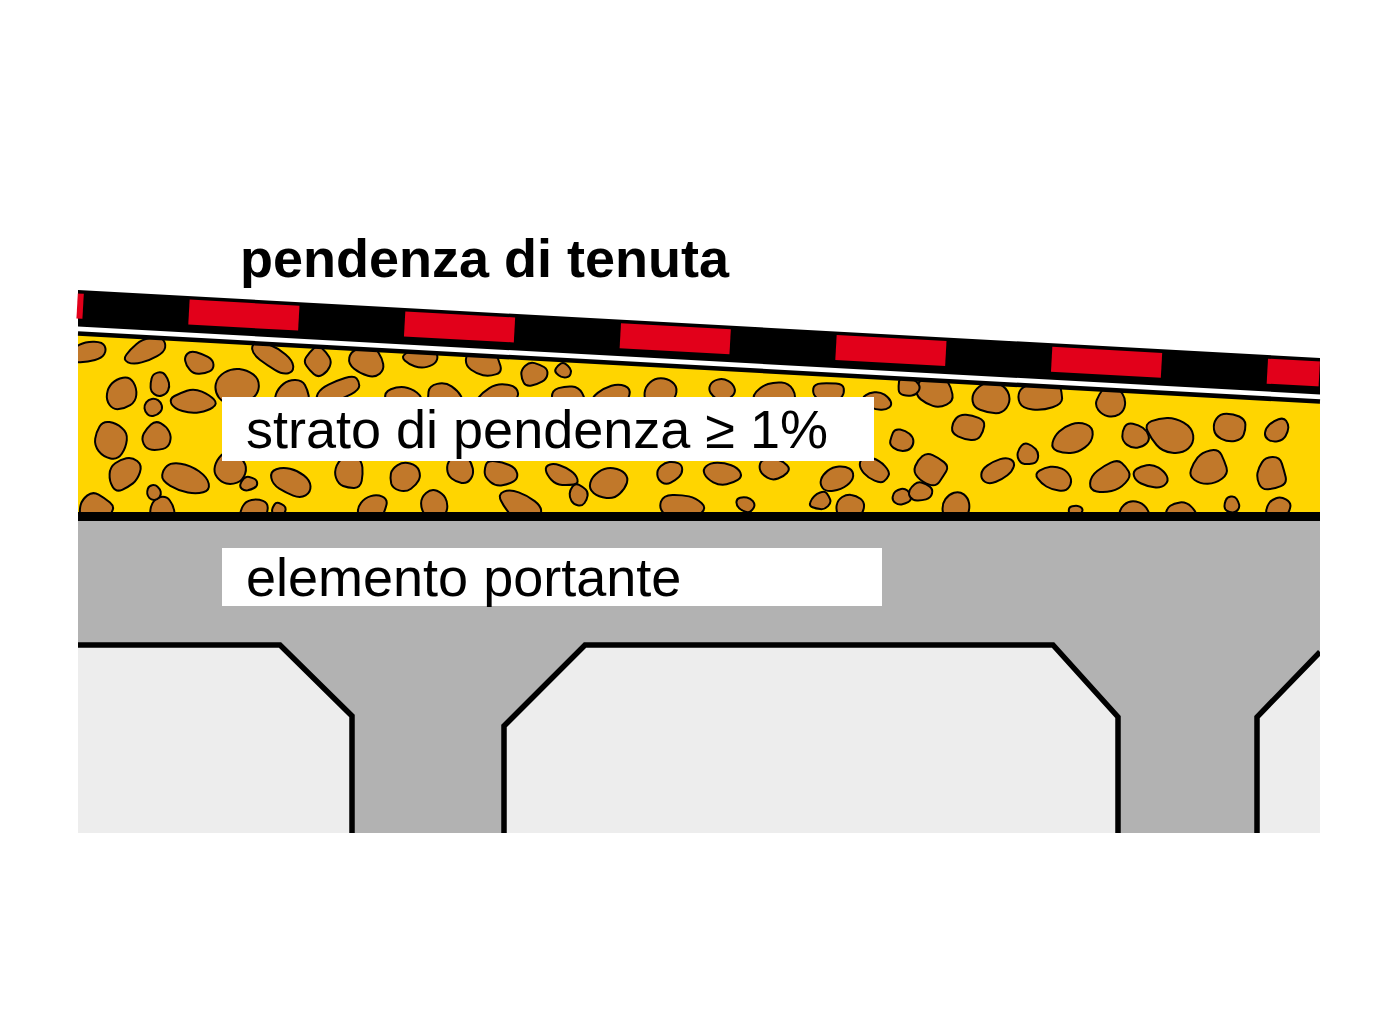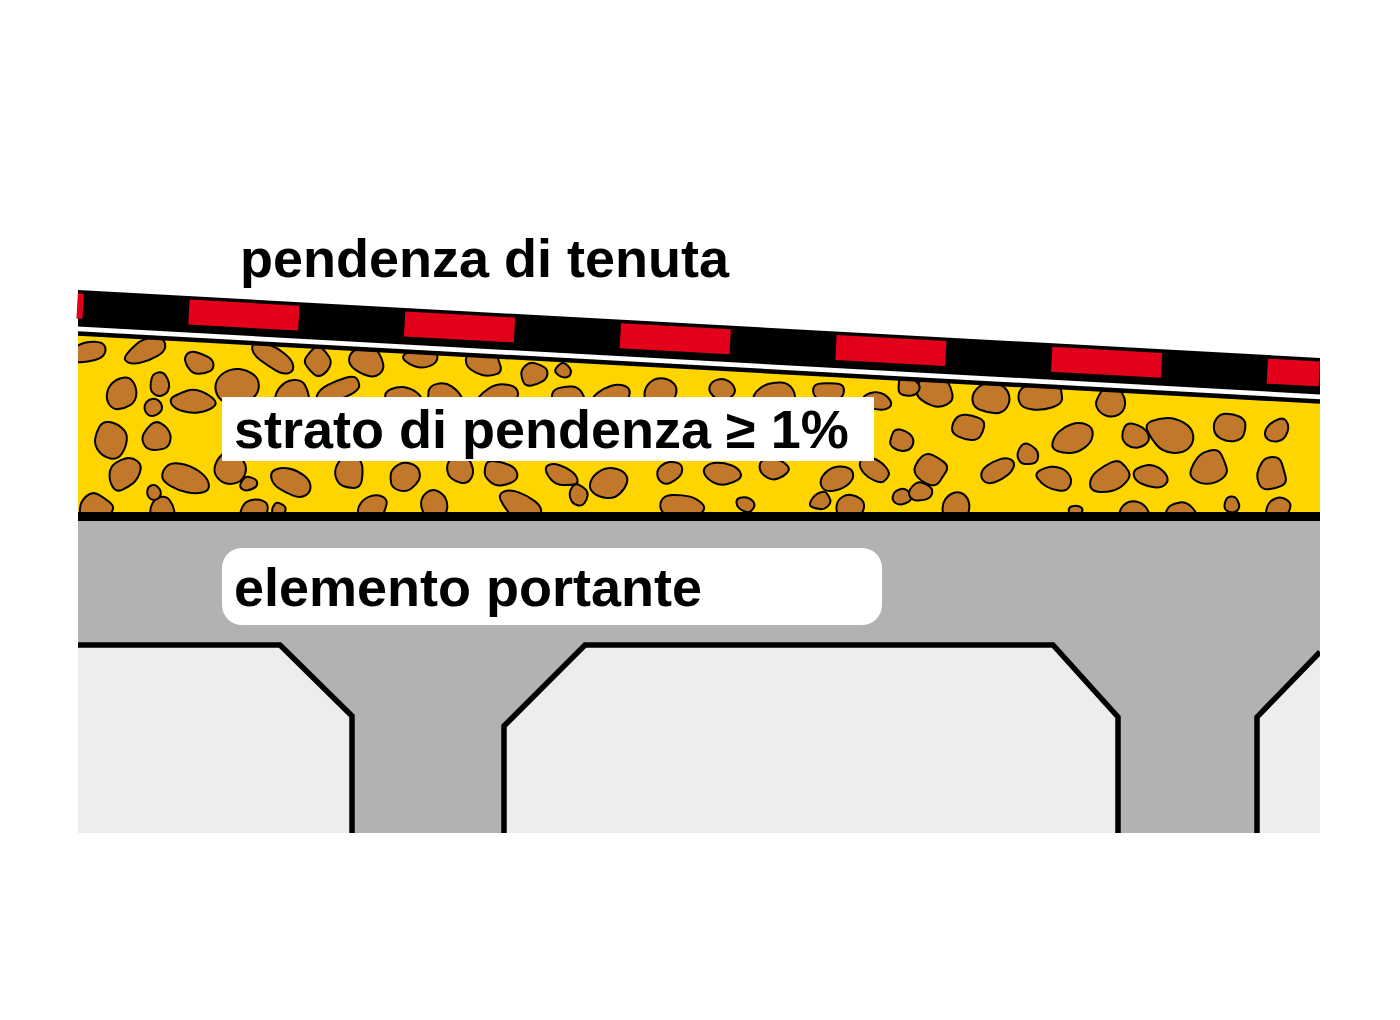--- a/index.html
+++ b/index.html
@@ -19,26 +19,26 @@
   .slab{fill:var(--c-slab_gray,#b2b2b2);}
   .opening{fill:var(--c-opening_gray,#ededed);}
   .outline{fill:none;stroke:#000;stroke-width:5.5;stroke-linejoin:miter;stroke-linecap:butt;}
   .label-plain{
     position:absolute;left:240px;top:231px;
     font-size:54px;font-weight:bold;line-height:1;
     color:var(--c-text,#000);white-space:nowrap;
   }
   .labelbox{
     position:absolute;background:var(--c-label_bg,#fff);
-    display:flex;align-items:center;padding-left:12px;
-    font-size:54px;font-weight:bold;color:var(--c-text,#000);
+    display:flex;align-items:center;padding-left:24px;
+    font-size:54px;font-weight:normal;color:var(--c-text,#000);
     white-space:nowrap;box-sizing:border-box;
   }
   .labelbox.pendenza{left:222px;top:397px;width:652px;height:64px;}
-  .labelbox.portante{left:222px;top:548px;width:660px;height:77px;border-radius:20px;}
+  .labelbox.portante{left:222px;top:548px;width:660px;height:58px;}
 </style>
 </head>
 <body>
 
 <div class="stage">
   <svg width="1400" height="1020" viewBox="0 0 1400 1020">
     <defs>
       <clipPath id="bandClip">
           <rect x="0" y="0" width="1244" height="36.5"></rect>
         </clipPath>

